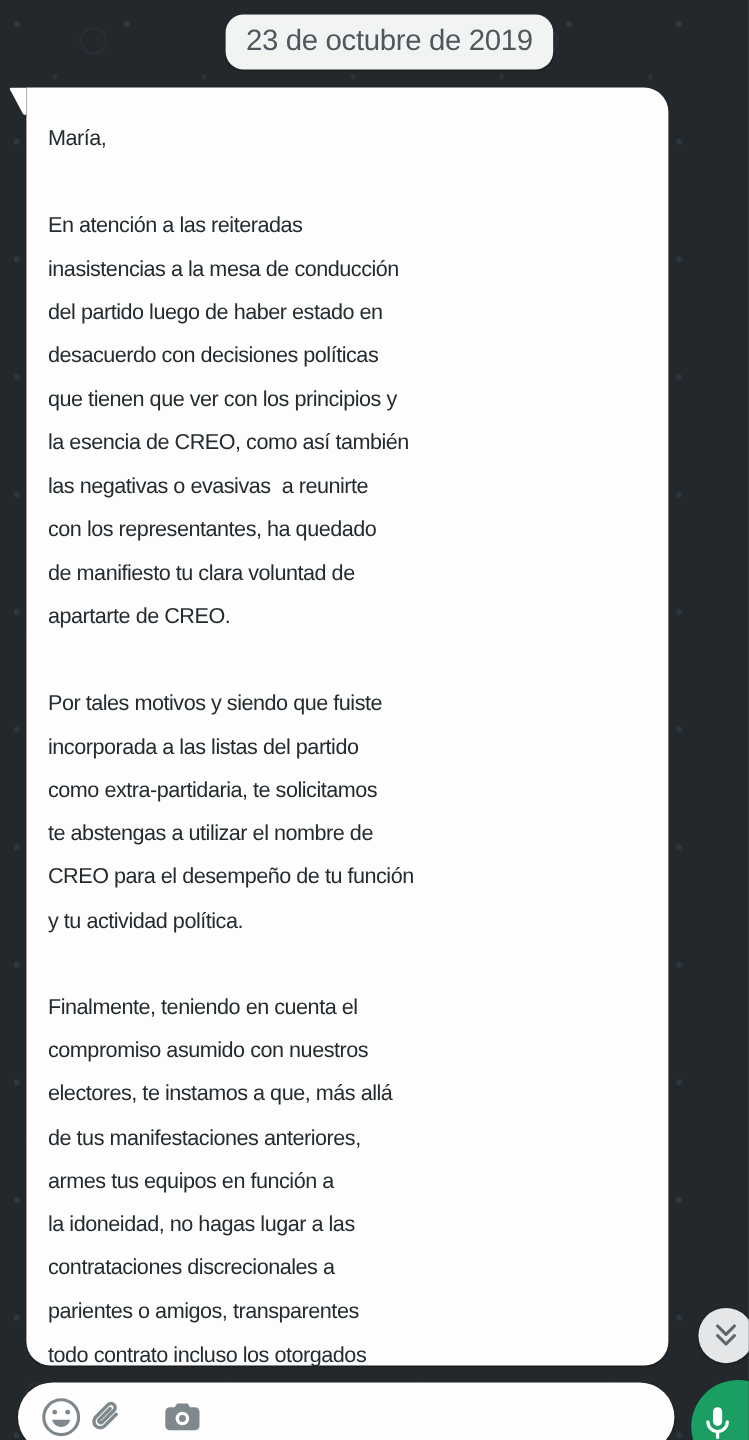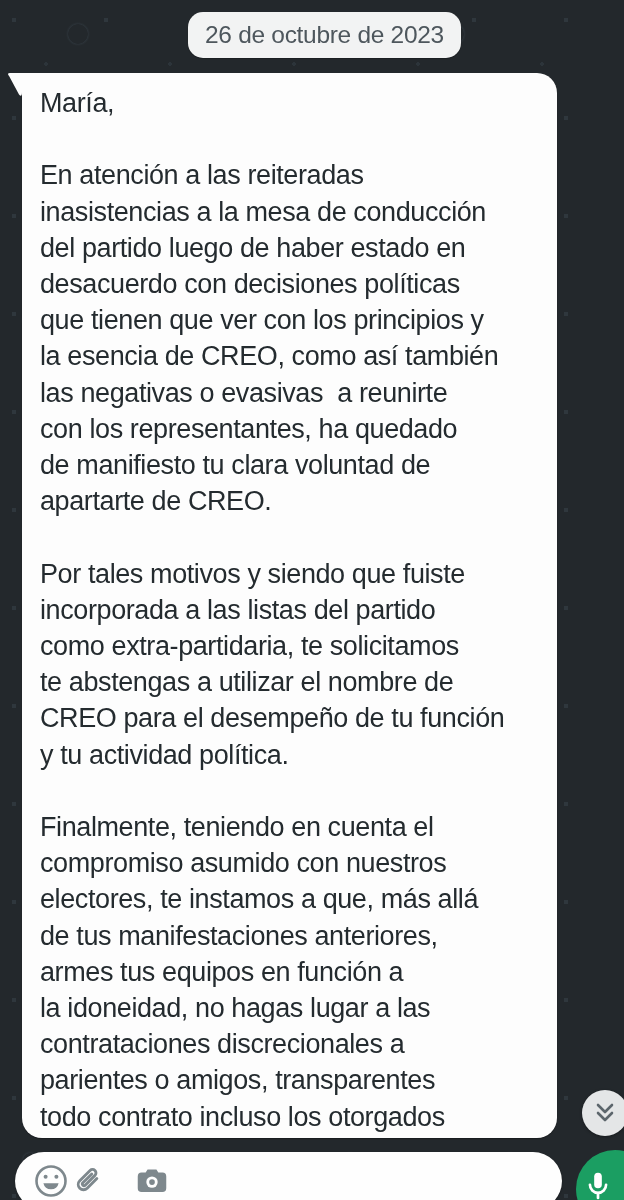--- a/index.html
+++ b/index.html
@@ -32,22 +32,22 @@
   
   .bubble{
     position:absolute;left:22px;top:73px;width:535px;height:1065px;
     background:#fdfdfd;border-radius:0 20px 20px 20px;
     box-shadow:0 1px 1px rgba(0,0,0,.3);
   }
   .bubble-tail{
     position:absolute;left:-14px;top:0;width:14px;height:24px;display:block;
   }
   .msg-text{
-    padding:12px 18px 0 18px;
-    font-size:27px;line-height:36.2px;letter-spacing:-0.4px;
+    padding:24px 18px 0 18px;
+    font-size:18px;line-height:36.2px;letter-spacing:-0.4px;
     color:#242b2f;white-space:pre;
   }
   
   .scroll-btn{
     position:absolute;left:582px;top:1090px;width:46px;height:46px;
     border-radius:50%;background:#e4e6e7;border:none;padding:0;
     display:flex;align-items:center;justify-content:center;
     box-shadow:0 1px 3px rgba(0,0,0,.35);cursor:pointer;
   }
   
@@ -72,21 +72,21 @@
     display:flex;align-items:center;justify-content:center;cursor:pointer;
   }
   .mic-btn svg{margin-right:34px;margin-bottom:6px;}
 </style>
 </head>
 <body>
 
 <div class="screen">
 
   <div class="date-pill">
-    <span>26 de octubre de 2023</span>
+    <span>23 de octubre de 2019</span>
   </div>
 
   <div class="bubble">
     <svg class="bubble-tail" viewBox="0 0 14 24">
       <path d="M14 0 H2 Q-1.5 0 1.2 3.2 L11 21.5 Q14 25 14 19 Z" fill="#fdfdfd"></path>
     </svg>
     <div class="msg-text">María,
 
 En atención a las reiteradas
 inasistencias a la mesa de conducción

